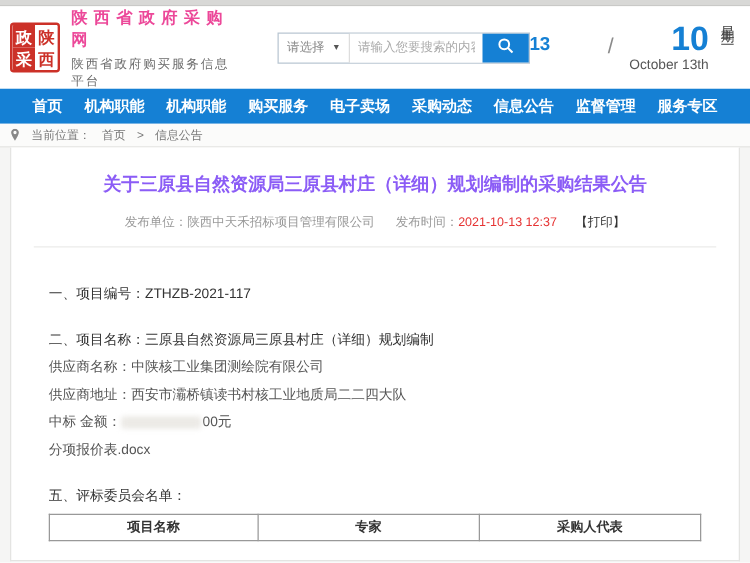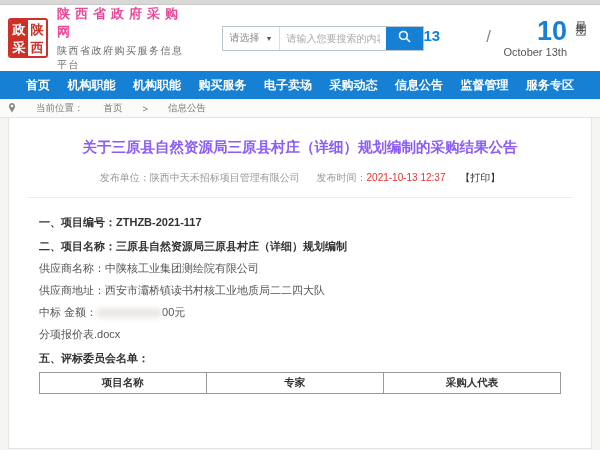--- a/index.html
+++ b/index.html
@@ -37,35 +37,35 @@
   .day-big { font-size:27px; font-weight:bold; color:#1580d4; }
   .date-en { font-size:11px; color:#555; margin-top:1px; }
   .weekday { writing-mode:vertical-rl; font-size:11px; color:#444; letter-spacing:3px; height:52px; }
 
   
   .nav { height:28px; background:#1580d4; display:flex; align-items:center; justify-content:space-between; padding:0 26px; }
   .nav a { color:#fff; font-size:12px; font-weight:bold; text-decoration:none; white-space:nowrap; }
 
   
   .breadcrumb { height:19px; background:#fbfbfa; border-bottom:1px solid #e3e3e1; display:flex; align-items:center;
-                padding:0 8px; font-size:9.5px; color:#777; gap:20px; }
+                padding:0 8px; font-size:9.5px; color:#777; gap:9px; }
   .pin { width:8px; height:10px; flex:0 0 auto; }
 
   
   .card { margin:0 8px; background:#fff; border:1px solid #e4e4e2; border-top:none; height:331px; overflow:hidden; }
   .art-title { text-align:center; font-size:14.5px; font-weight:bold; color:#8b5cf6; margin-top:20px; padding:0 30px; }
   .art-meta { text-align:center; font-size:10px; color:#999; margin-top:14px; }
   .art-meta .pub { margin-right:14px;text-align:right; }
   .art-meta .time { color:#e63333; }
   .art-meta .print { color:#333; margin-left:12px; cursor:pointer;text-align:center; }
   .divider { border-bottom:1px solid #ececea; margin:12px 18px 0 18px; }
 
   .body-text { padding:6px 30px 0 30px; font-size:11px; }
   .body-text p { line-height:1; }
-  .ln-bold { font-weight:bold; color:#333; margin-top:13px; }
+  .ln-bold { font-weight:normal; color:#333; margin-top:26px; }
   .ln { color:#555; margin-top:11px; }
   .blur-amt { display:inline-block; width:64px; height:10px; vertical-align:middle;
               background:#eceae6; filter:blur(2px); border-radius:2px; margin-right:1px; }
 
   table.committee { width:100%; border-collapse:collapse; margin-top:8px; font-size:10.5px; }
   .committee th, .committee td { border:1px solid #999; padding:3px 6px; height:18px; }
   .committee th { font-weight:bold; text-align:center; color:#333; background:#fff; }
   .committee col.c1 { width:32%; } .committee col.c2 { width:34%; } .committee col.c3 { width:34%; }
 </style>
 </head>

